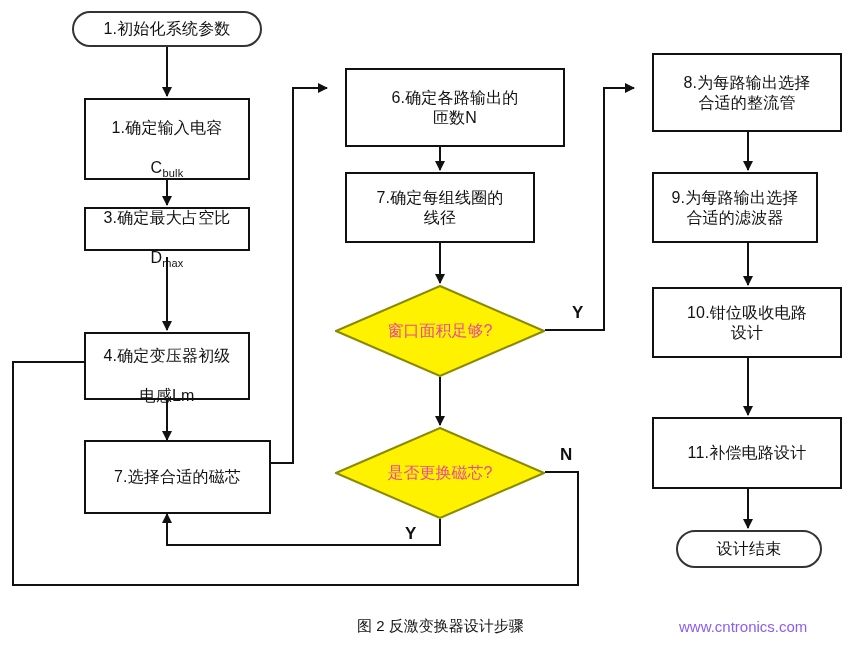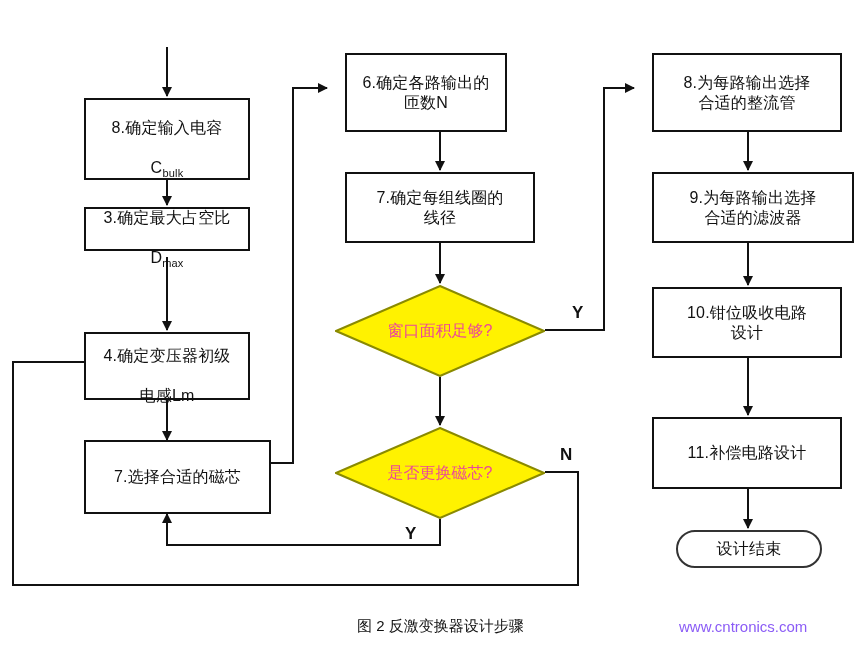--- a/index.html
+++ b/index.html
@@ -131,24 +131,27 @@
       <path d="M748,132 L748,170" marker-end="url(#arrow)"></path>
 
       <path d="M748,243 L748,285" marker-end="url(#arrow)"></path>
 
       <path d="M748,358 L748,415" marker-end="url(#arrow)"></path>
 
       <path d="M748,489 L748,528" marker-end="url(#arrow)"></path>
     </g>
   </svg>
 
+  <div class="node term" style="left:72px; top:11px; width:190px; height:36px;">
+    <span class="node-label">1.初始化系统参数</span>
+  </div>
 
   <div class="node proc" style="left:84px; top:98px; width:166px; height:82px;">
     <span class="node-label">
-      <span>8.确定输入电容</span><br>
+      <span>1.确定输入电容</span><br>
       <span>C</span><span class="sub">bulk</span>
     </span>
   </div>
 
   <div class="node proc" style="left:84px; top:207px; width:166px; height:44px;">
     <span class="node-label">
       <span>3.确定最大占空比</span><br>
       <span>D</span><span class="sub">max</span>
     </span>
   </div>
@@ -157,21 +160,21 @@
     <span class="node-label">
       <span>4.确定变压器初级</span><br>
       <span>电感Lm</span>
     </span>
   </div>
 
   <div class="node proc" style="left:84px; top:440px; width:187px; height:74px;">
     <span class="node-label">7.选择合适的磁芯</span>
   </div>
 
-  <div class="node proc" style="left:345px; top:53px; width:162px; height:79px;">
+  <div class="node proc" style="left:345px; top:68px; width:220px; height:79px;">
     <span class="node-label">6.确定各路输出的
 匝数N</span>
   </div>
 
   <div class="node proc" style="left:345px; top:172px; width:190px; height:71px;">
     <span class="node-label">7.确定每组线圈的
 线径</span>
   </div>
 
   <div class="decision" style="left:335px; top:285px; width:210px; height:92px;">
@@ -186,21 +189,21 @@
       <polygon points="105,1 209,46 105,91 1,46" fill="#FFF200" stroke="#8a8a00" stroke-width="2"></polygon>
     </svg>
     <span class="dtext">是否更换磁芯?</span>
   </div>
 
   <div class="node proc" style="left:652px; top:53px; width:190px; height:79px;">
     <span class="node-label">8.为每路输出选择
 合适的整流管</span>
   </div>
 
-  <div class="node proc" style="left:652px; top:172px; width:202px; height:71px;">
+  <div class="node proc" style="left:652px; top:172px; width:166px; height:71px;">
     <span class="node-label">9.为每路输出选择
 合适的滤波器</span>
   </div>
 
   <div class="node proc" style="left:652px; top:287px; width:190px; height:71px;">
     <span class="node-label">10.钳位吸收电路
 设计</span>
   </div>
 
   <div class="node proc" style="left:652px; top:417px; width:190px; height:72px;">

